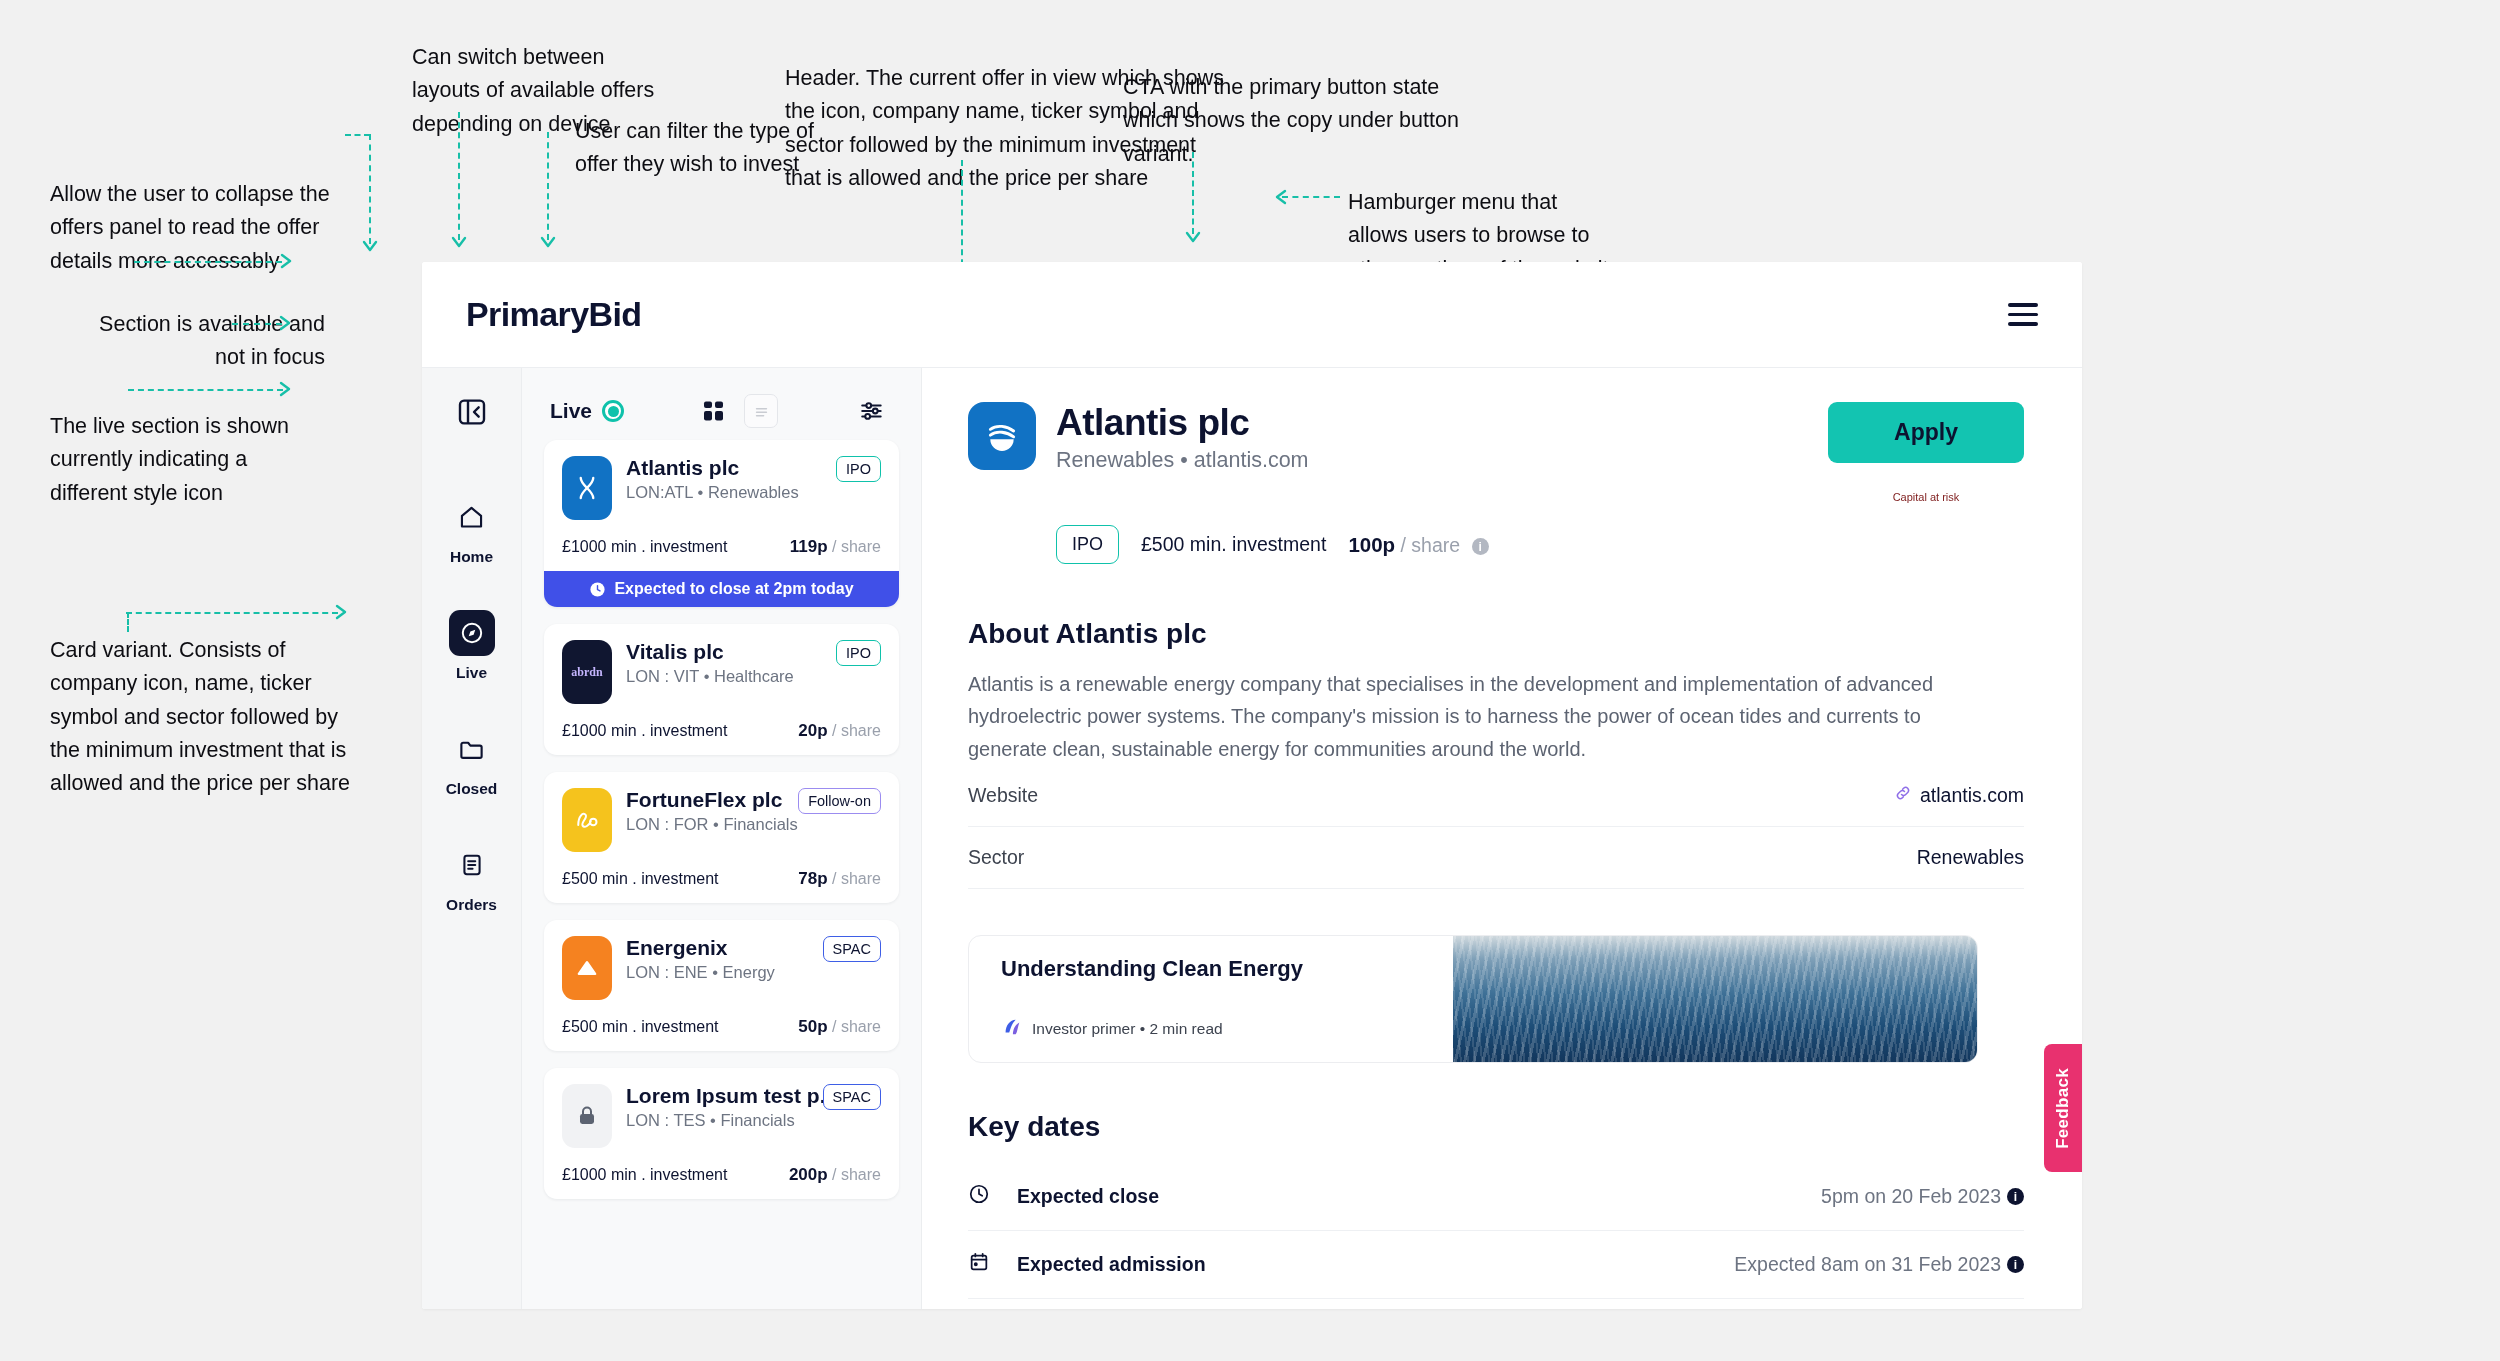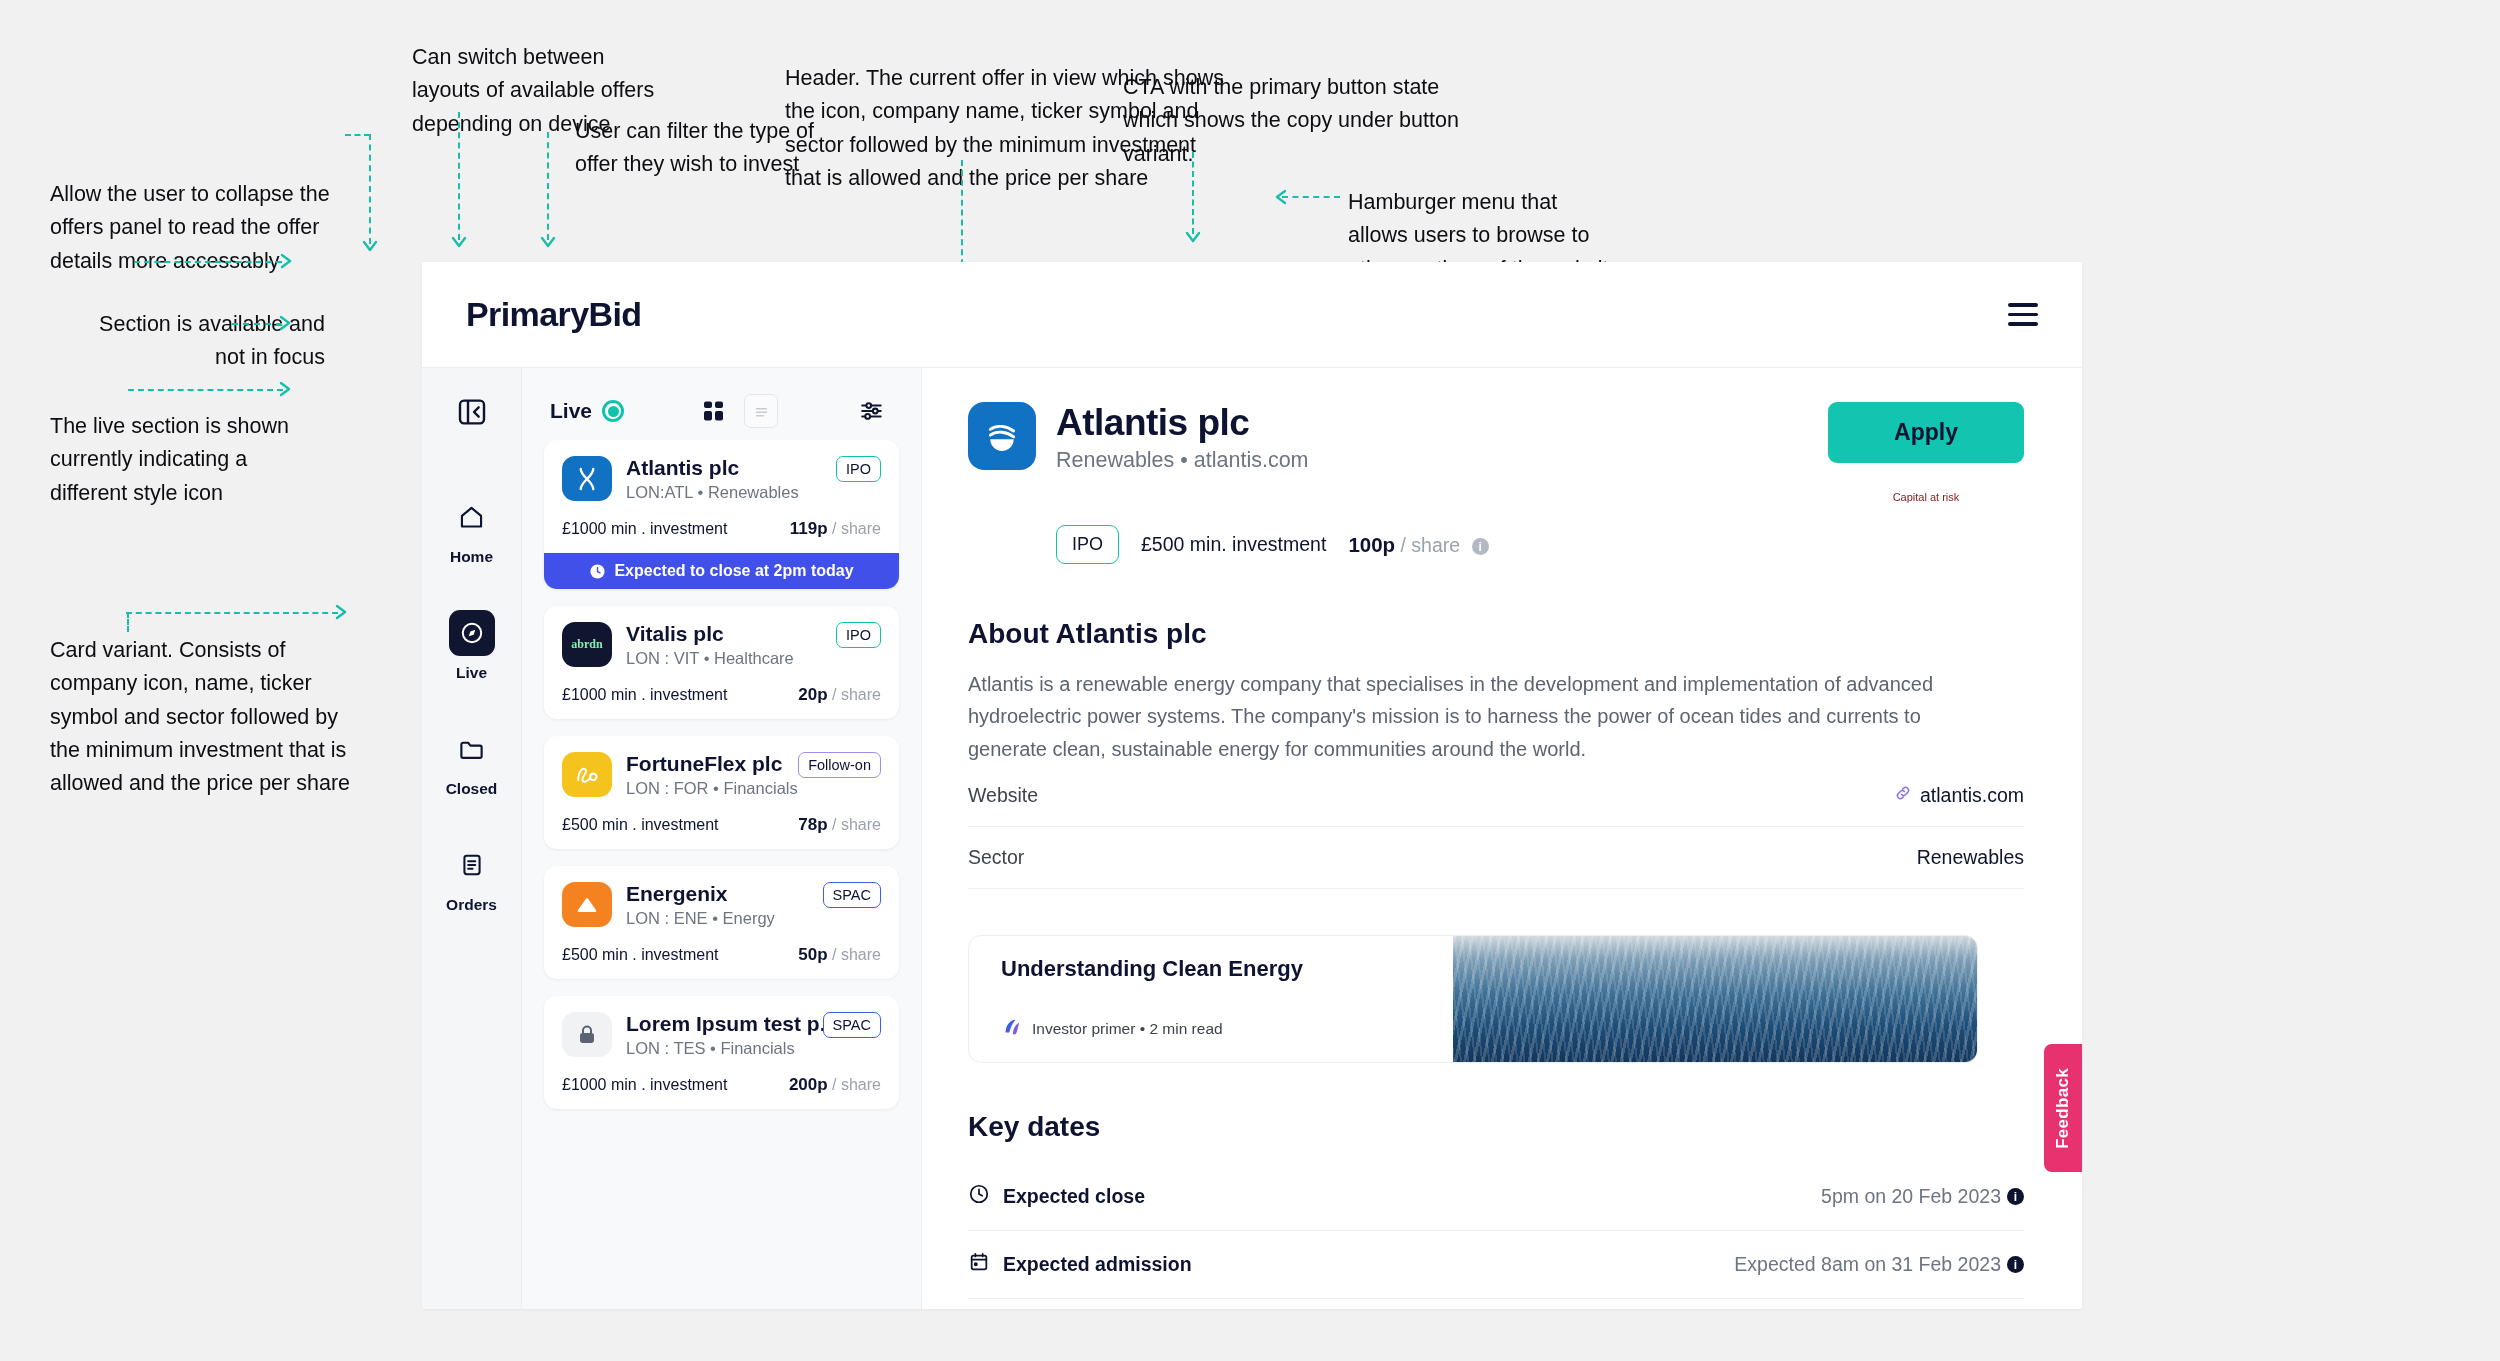--- a/index.html
+++ b/index.html
@@ -118,23 +118,23 @@
   
   .card {
     background:#fff; border-radius: 13px; margin-bottom: 17px;
     box-shadow: 0 1px 3px rgba(16,22,48,.07);
     overflow: hidden; cursor: pointer;
     position: relative;
   }
   .card-inner { padding: 16px 18px 14px 18px; }
   .card-top { display:flex; align-items:flex-start; }
   .logo {
-    width: 50px; height: 45px; border-radius: 13px; flex: 0 0 50px;
+    width: 50px; height: 64px; border-radius: 13px; flex: 0 0 50px;
     display:flex; align-items:center; justify-content:center;
-    color:#86efac; font-size: 13px; font-weight:bold;
+    color:#c4b5fd; font-size: 13px; font-weight:bold;
   }
   .card-names { margin-left: 14px; flex: 1; min-width: 0; }
   .cname { font-size: 21px; font-weight: bold; color:#0d1330; white-space: nowrap; }
   .cmeta { font-size: 16.5px; color:#6d7482; margin-top: 3px; white-space: nowrap; }
   .badge {
     border: 1.5px solid #0fc2ab; color:#0d1330; border-radius: 7px;
     font-size: 14.5px; padding: 4px 9px; white-space: nowrap;
     background: #fff; margin-left: 8px;
   }
   .badge.purple { border-color:#9b8cf0; }
@@ -212,21 +212,21 @@
     background:
       repeating-linear-gradient(102deg, rgba(255,255,255,.18) 0 3px, rgba(255,255,255,0) 3px 9px),
       repeating-linear-gradient(84deg, rgba(255,255,255,.13) 0 2px, rgba(255,255,255,0) 2px 7px),
       linear-gradient(#cfd9de 0%, #7fa0b8 18%, #3f7197 45%, #1d4d77 72%, #12365c 100%);
   }
 
   .kd-row {
     display:flex; align-items:center; justify-content:space-between;
     padding: 20px 0; border-bottom: 1px solid #eef0f3;
   }
-  .kd-left { display:flex; align-items:center; gap: 13px; font-size: 19.5px; font-weight:bold; color:#0d1330; }
+  .kd-left { display:flex; align-items:center; gap: 27px; font-size: 19.5px; font-weight:bold; color:#0d1330; }
   .kd-right { font-size: 19.5px; color:#6d7482; display:flex; align-items:center; }
   .kd-note { font-size: 16px; color:#9aa0ac; margin-top: 16px; }
 
   
   .feedback-tab {
     position:absolute; right: 0; top: 782px;
     background:#e8316f; color:#fff; width: 38px; height: 128px;
     border-radius: 8px 0 0 8px; display:flex; align-items:center; justify-content:center;
     cursor:pointer; z-index: 5;
   }

